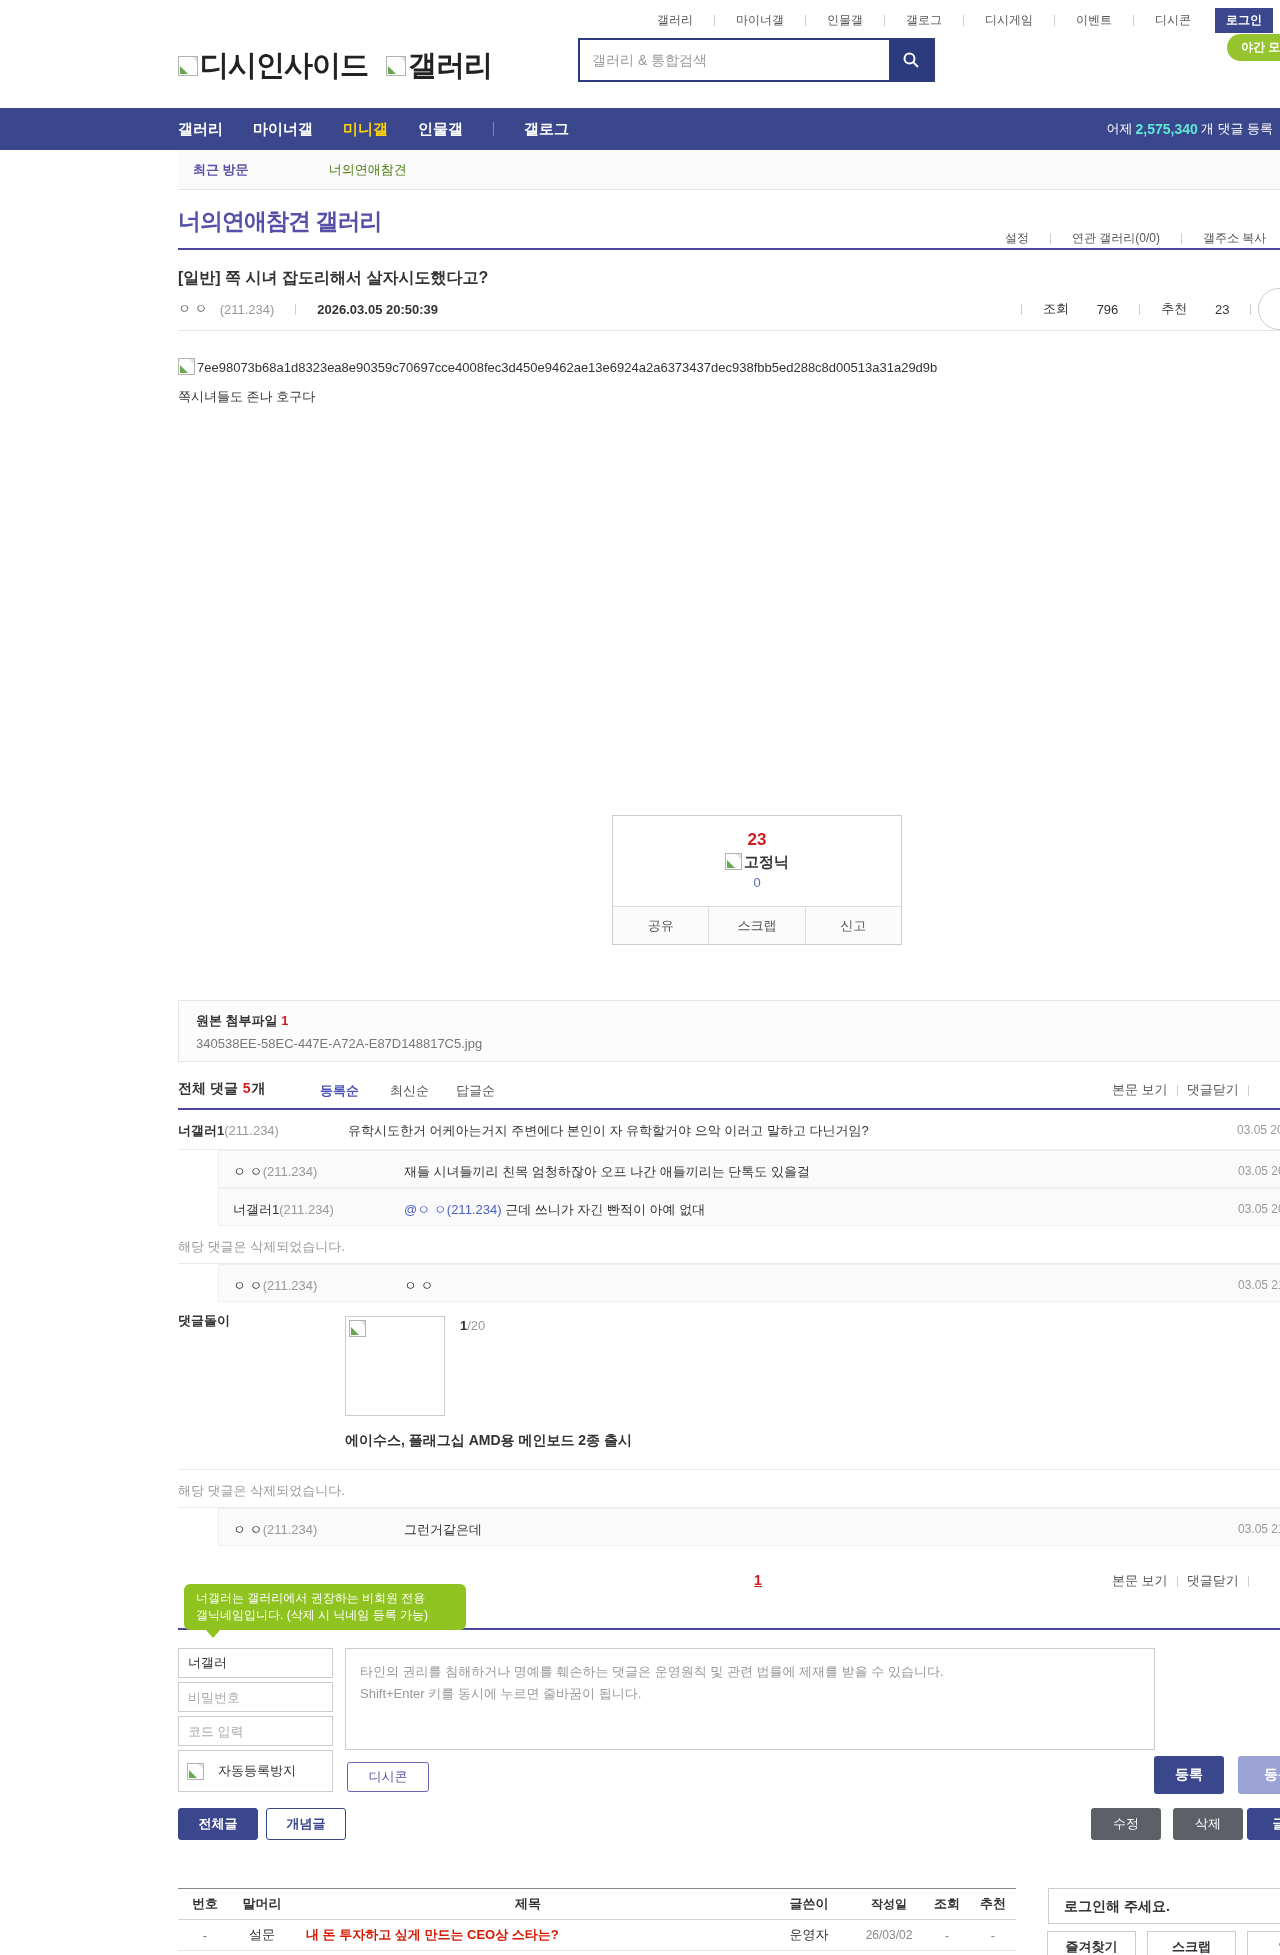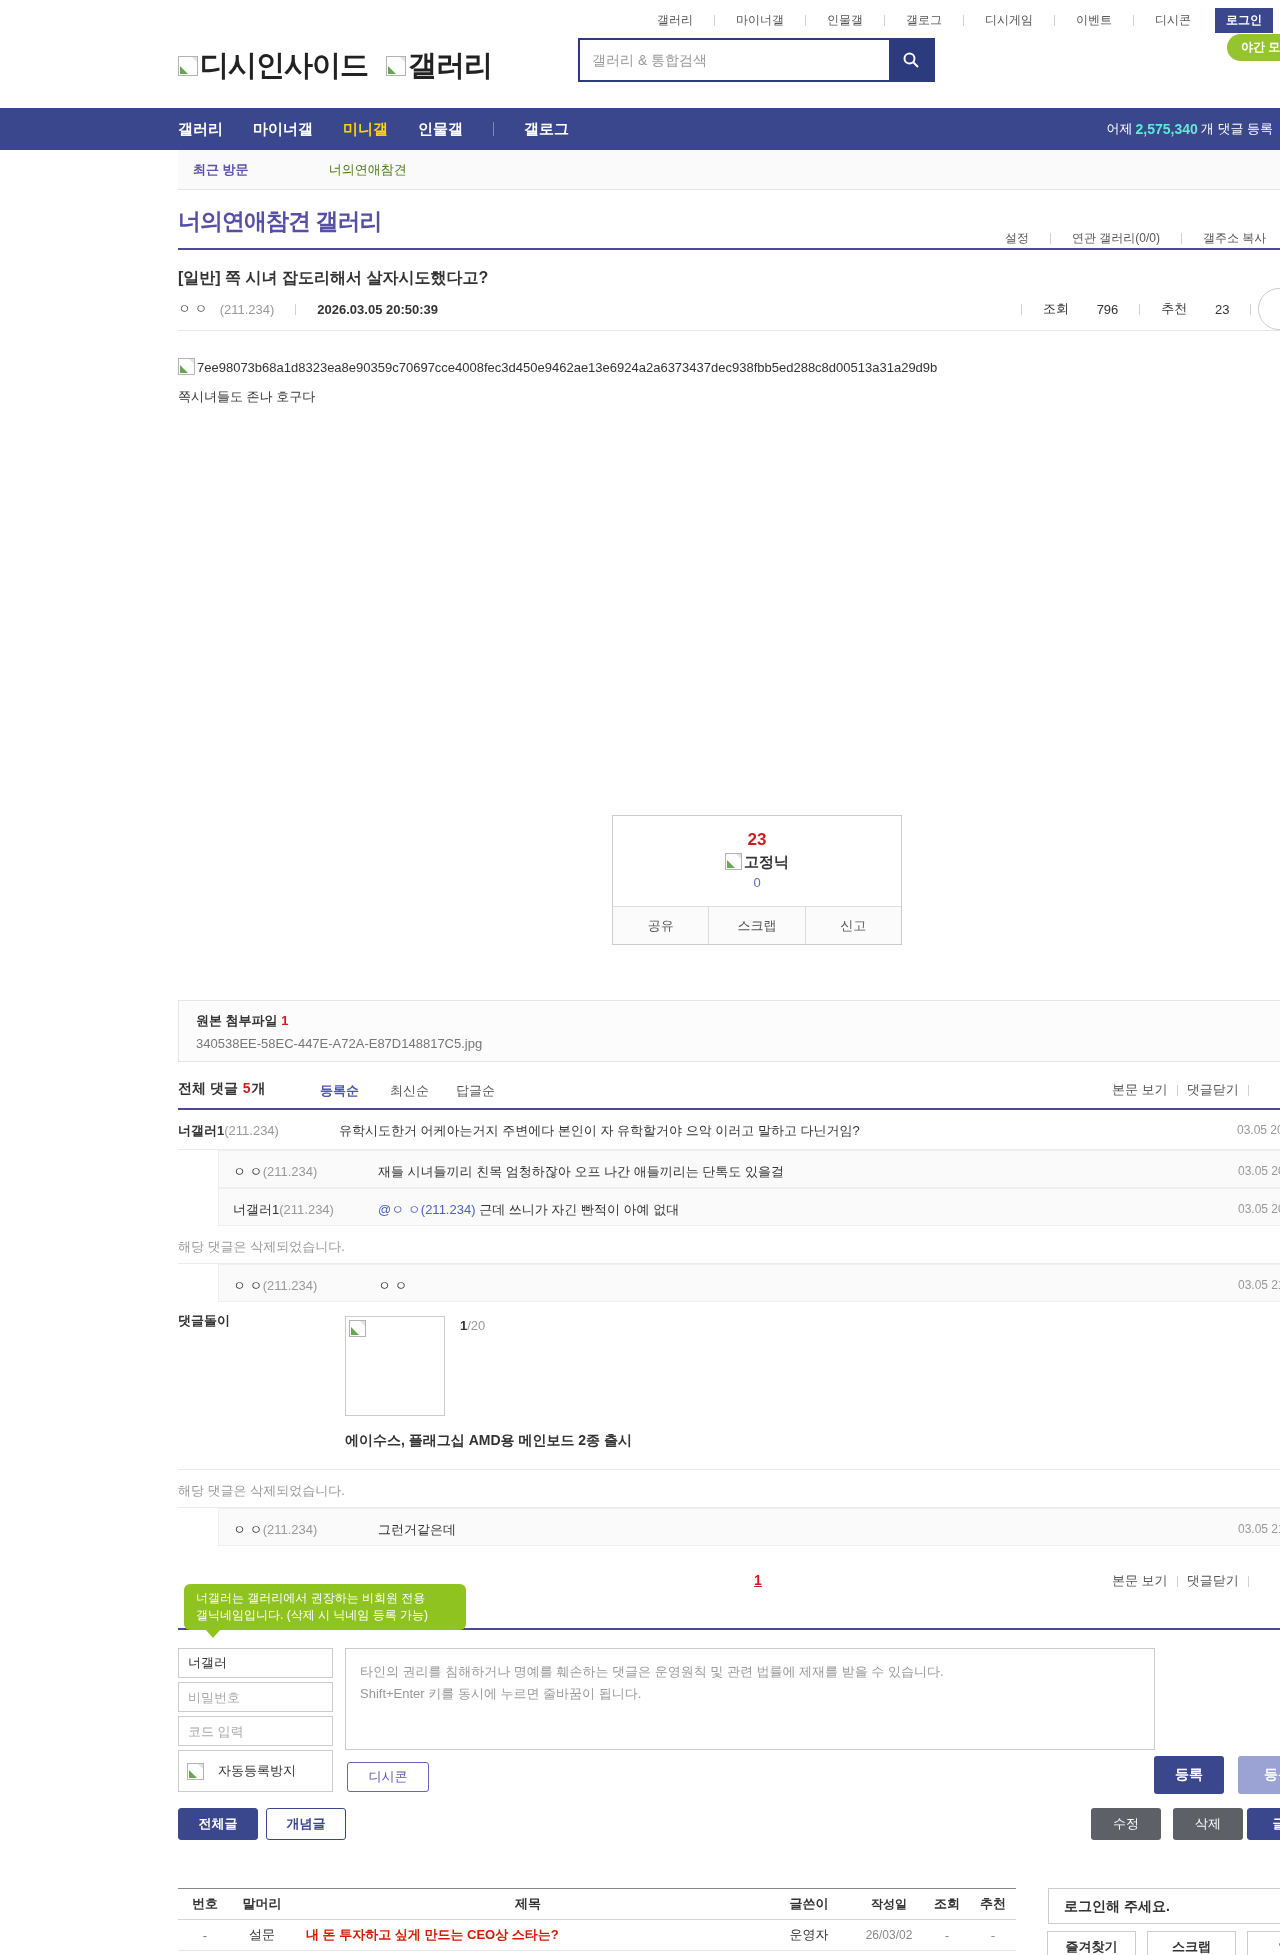--- a/index.html
+++ b/index.html
@@ -69,25 +69,25 @@
   .chead{top:1076px;left:178px;width:1160px;height:32px;font-size:13px;}
   .chead .total{position:absolute;left:0;top:4px;font-size:14px;font-weight:bold;color:#333;}
   .chead .total b{color:#d31920;margin:0 1px;}
   .chead .sort{position:absolute;top:6px;color:#555;cursor:pointer;font-size:13px;text-align:center;}
   .chead .sort.on{color:#4a54b8;font-weight:bold;}
   .crlinks{font-size:13px;color:#555;display:flex;align-items:center;white-space:nowrap;}
   .crlinks span.lk{cursor:pointer;}
   .crow{left:178px;width:1160px;border-bottom:1px solid #ebebeb;box-sizing:border-box;font-size:13px;}
   .crow .cname{position:absolute;left:0;top:12px;color:#333;font-weight:bold;}
   .crow .cname .ip{color:#999;font-weight:normal;}
-  .crow .ctext{position:absolute;left:161px;top:12px;color:#333;}
+  .crow .ctext{position:absolute;left:170px;top:12px;color:#333;}
   .crow .ctime{position:absolute;left:1059px;top:13px;font-size:12px;color:#999;white-space:nowrap;}
   .crow.reply{left:218px;width:1120px;background:#fafafa;border:1px solid #efefef;}
   .crow.reply .cname{left:14px;font-weight:normal;}
-  .crow.reply .ctext{left:159px;}
+  .crow.reply .ctext{left:185px;}
   .crow.reply .ctime{left:1019px;}
   .mention{color:#4a5fc1;cursor:pointer;}
   .delrow{left:178px;width:1160px;border-bottom:1px solid #ebebeb;box-sizing:border-box;font-size:13px;color:#999;padding-top:12px;}
   .botthumb{position:absolute;left:167px;top:14px;width:100px;height:100px;border:1px solid #ccc;background:#fff;box-sizing:border-box;padding:3px;cursor:pointer;}
   .botpager{position:absolute;left:282px;top:16px;font-size:13px;color:#999;}
   .botpager b{color:#333;}
   .botlink{position:absolute;left:167px;top:130px;font-size:14px;font-weight:bold;color:#333;cursor:pointer;}
   .pagerow{top:1566px;left:178px;width:1160px;height:34px;}
   .pagenum{position:absolute;left:0;width:100%;text-align:center;top:6px;font-size:14px;font-weight:bold;color:#d31920;text-decoration:underline;cursor:pointer;}
   

